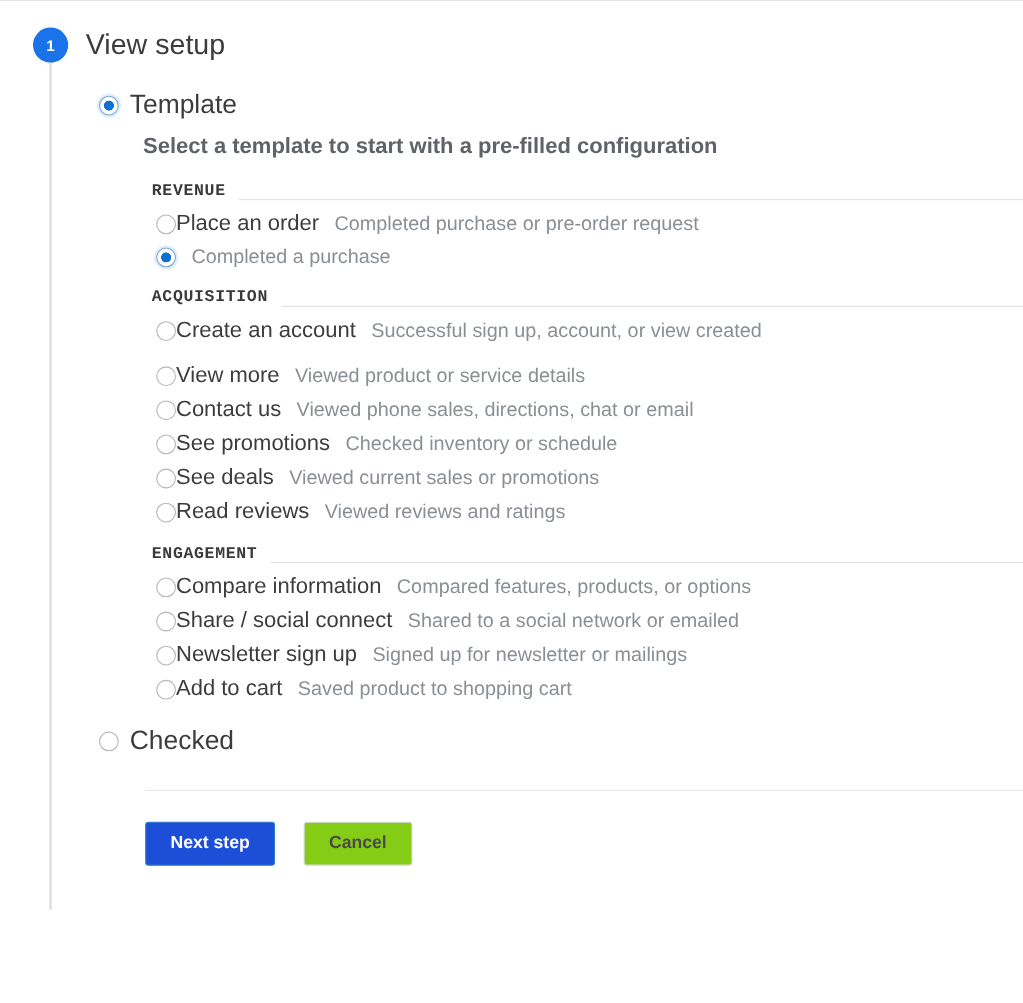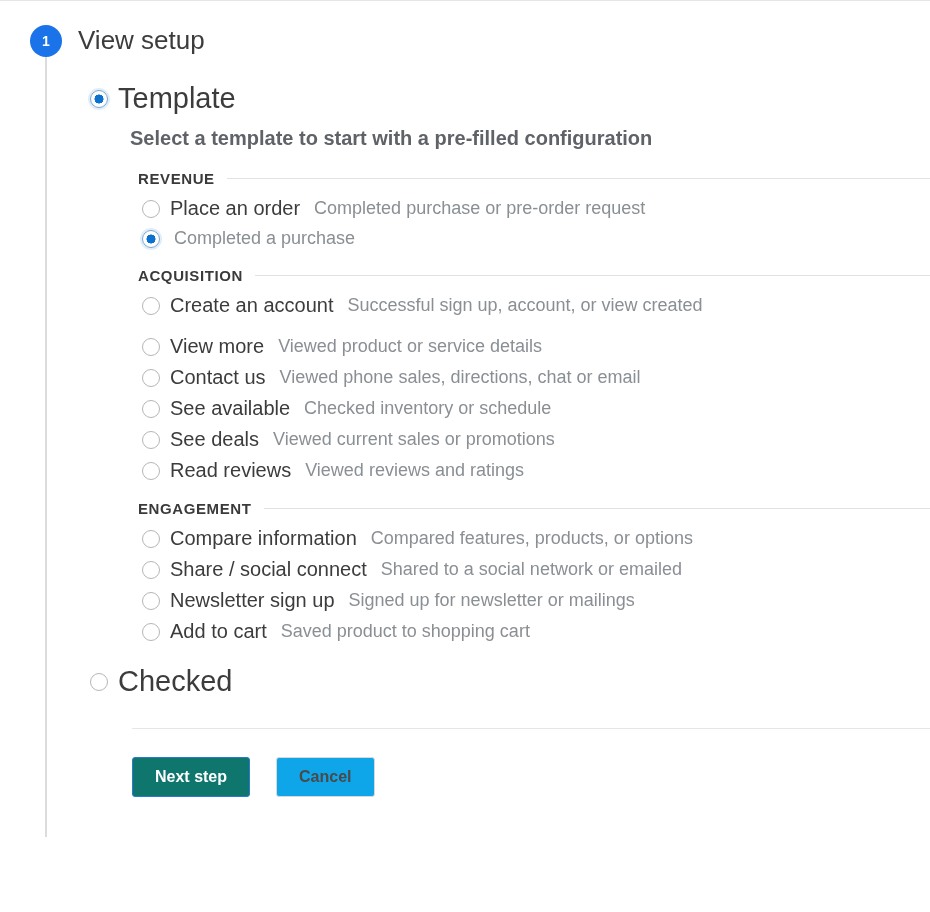--- a/index.html
+++ b/index.html
@@ -45,21 +45,21 @@
     margin: 4px 0 26px 0;
     font-weight: 400;
   }
   .main-options { margin-left: 12px; }
   .opt-row {
     display: flex;
     align-items: center;
     margin: 6px 0 12px 0;
   }
   .opt-label {
-    font-size: 29px;
+    font-size: 24px;
     color: #3c3c3c;
     margin-left: 10px;
   }
   .radio {
     width: 18px;
     height: 18px;
     border-radius: 50%;
     border: 1px solid #b6b6b6;
     background: #fff;
     display: inline-block;
@@ -73,22 +73,23 @@
   }
   .subtext {
     font-size: 20px;
     color: #5f6368;
     margin: 0 0 20px 40px;
     font-weight: bold;
   }
   .group { margin: 18px 0 10px 48px; }
   .group-heading {
     display: flex;
-    align-items: center;
+    align-items: flex-end;
     margin-bottom: 10px;
+    font-family: Liberation Mono, monospace;
   }
   .group-title {
     font-size: 15px;
     font-weight: 700;
     letter-spacing: 0.6px;
     color: #3a3a3a;
   }
   .group-line {
     flex: 1;
     height: 1px;
@@ -96,21 +97,20 @@
     margin-left: 12px;
   }
   .tpl-row {
     display: flex;
     align-items: center;
     margin: 8px 0 8px 4px;
   }
   .tpl-label {
     font-size: 20px;
     color: #3c3c3c;
-    margin-left: 10px;
   }
   .tpl-desc {
     font-size: 18px;
     color: #8a8f94;
     margin-left: 14px;
   }
   .footer {
     margin: 30px 0 0 54px;
     border-top: 1px solid #e6e6e6;
     padding-top: 28px;
@@ -123,26 +123,26 @@
     font-size: 16px;
     font-weight: 700;
     border-radius: 3px;
     cursor: pointer;
     display: inline-flex;
     align-items: center;
     justify-content: center;
     border: 1px solid transparent;
   }
   .btn-primary {
-    background: #0f766e;
+    background: #1d4ed8;
     border-color: #2b78cd;
     color: #fff;
   }
   .btn-secondary {
-    background: #0ea5e9;
+    background: #84cc16;
     border-color: #d9d9d9;
     color: #4a4a4a;
   }
 </style>
 </head>
 <body>
 
 <div class="wrap">
   <div class="step-badge">1</div>
   <div class="vline"></div>
@@ -191,21 +191,21 @@
               <span class="tpl-label">View more</span>
               <span class="tpl-desc">Viewed product or service details</span>
             </div>
             <div class="tpl-row">
               <span class="radio"></span>
               <span class="tpl-label">Contact us</span>
               <span class="tpl-desc">Viewed phone sales, directions, chat or email</span>
             </div>
             <div class="tpl-row">
               <span class="radio"></span>
-              <span class="tpl-label">See available</span>
+              <span class="tpl-label">See promotions</span>
               <span class="tpl-desc">Checked inventory or schedule</span>
             </div>
             <div class="tpl-row">
               <span class="radio"></span>
               <span class="tpl-label">See deals</span>
               <span class="tpl-desc">Viewed current sales or promotions</span>
             </div>
             <div class="tpl-row">
               <span class="radio"></span>
               <span class="tpl-label">Read reviews</span>

